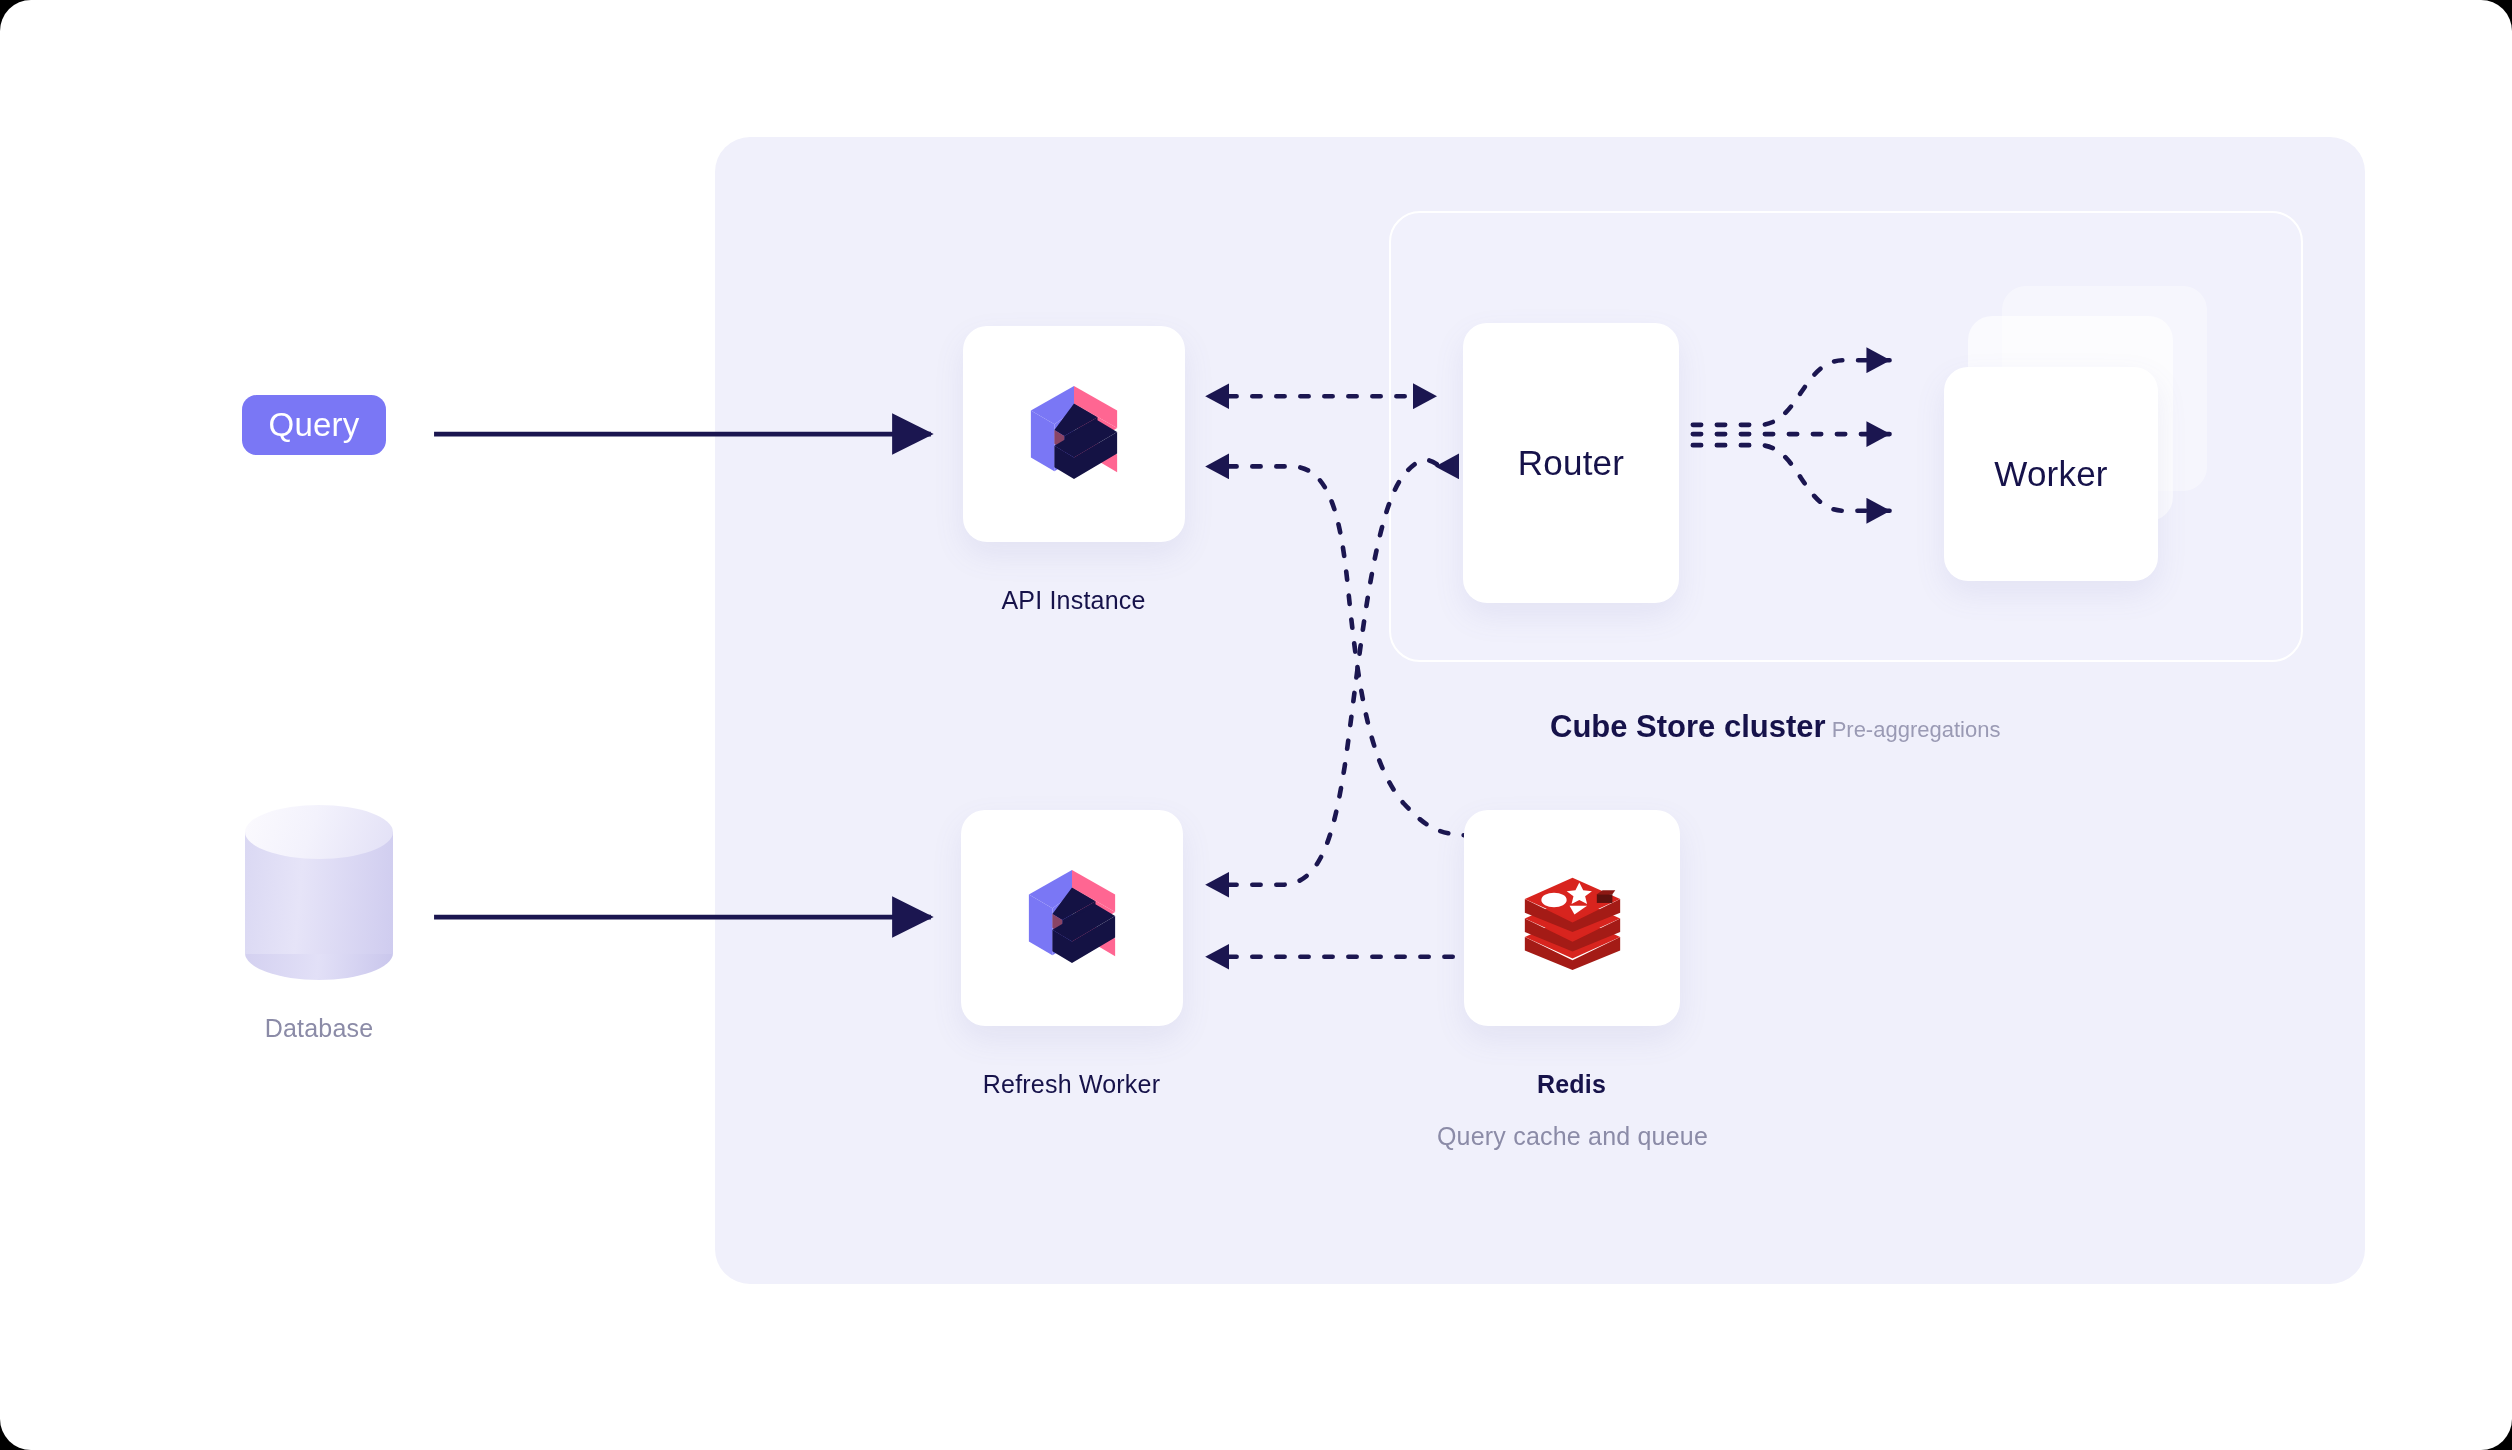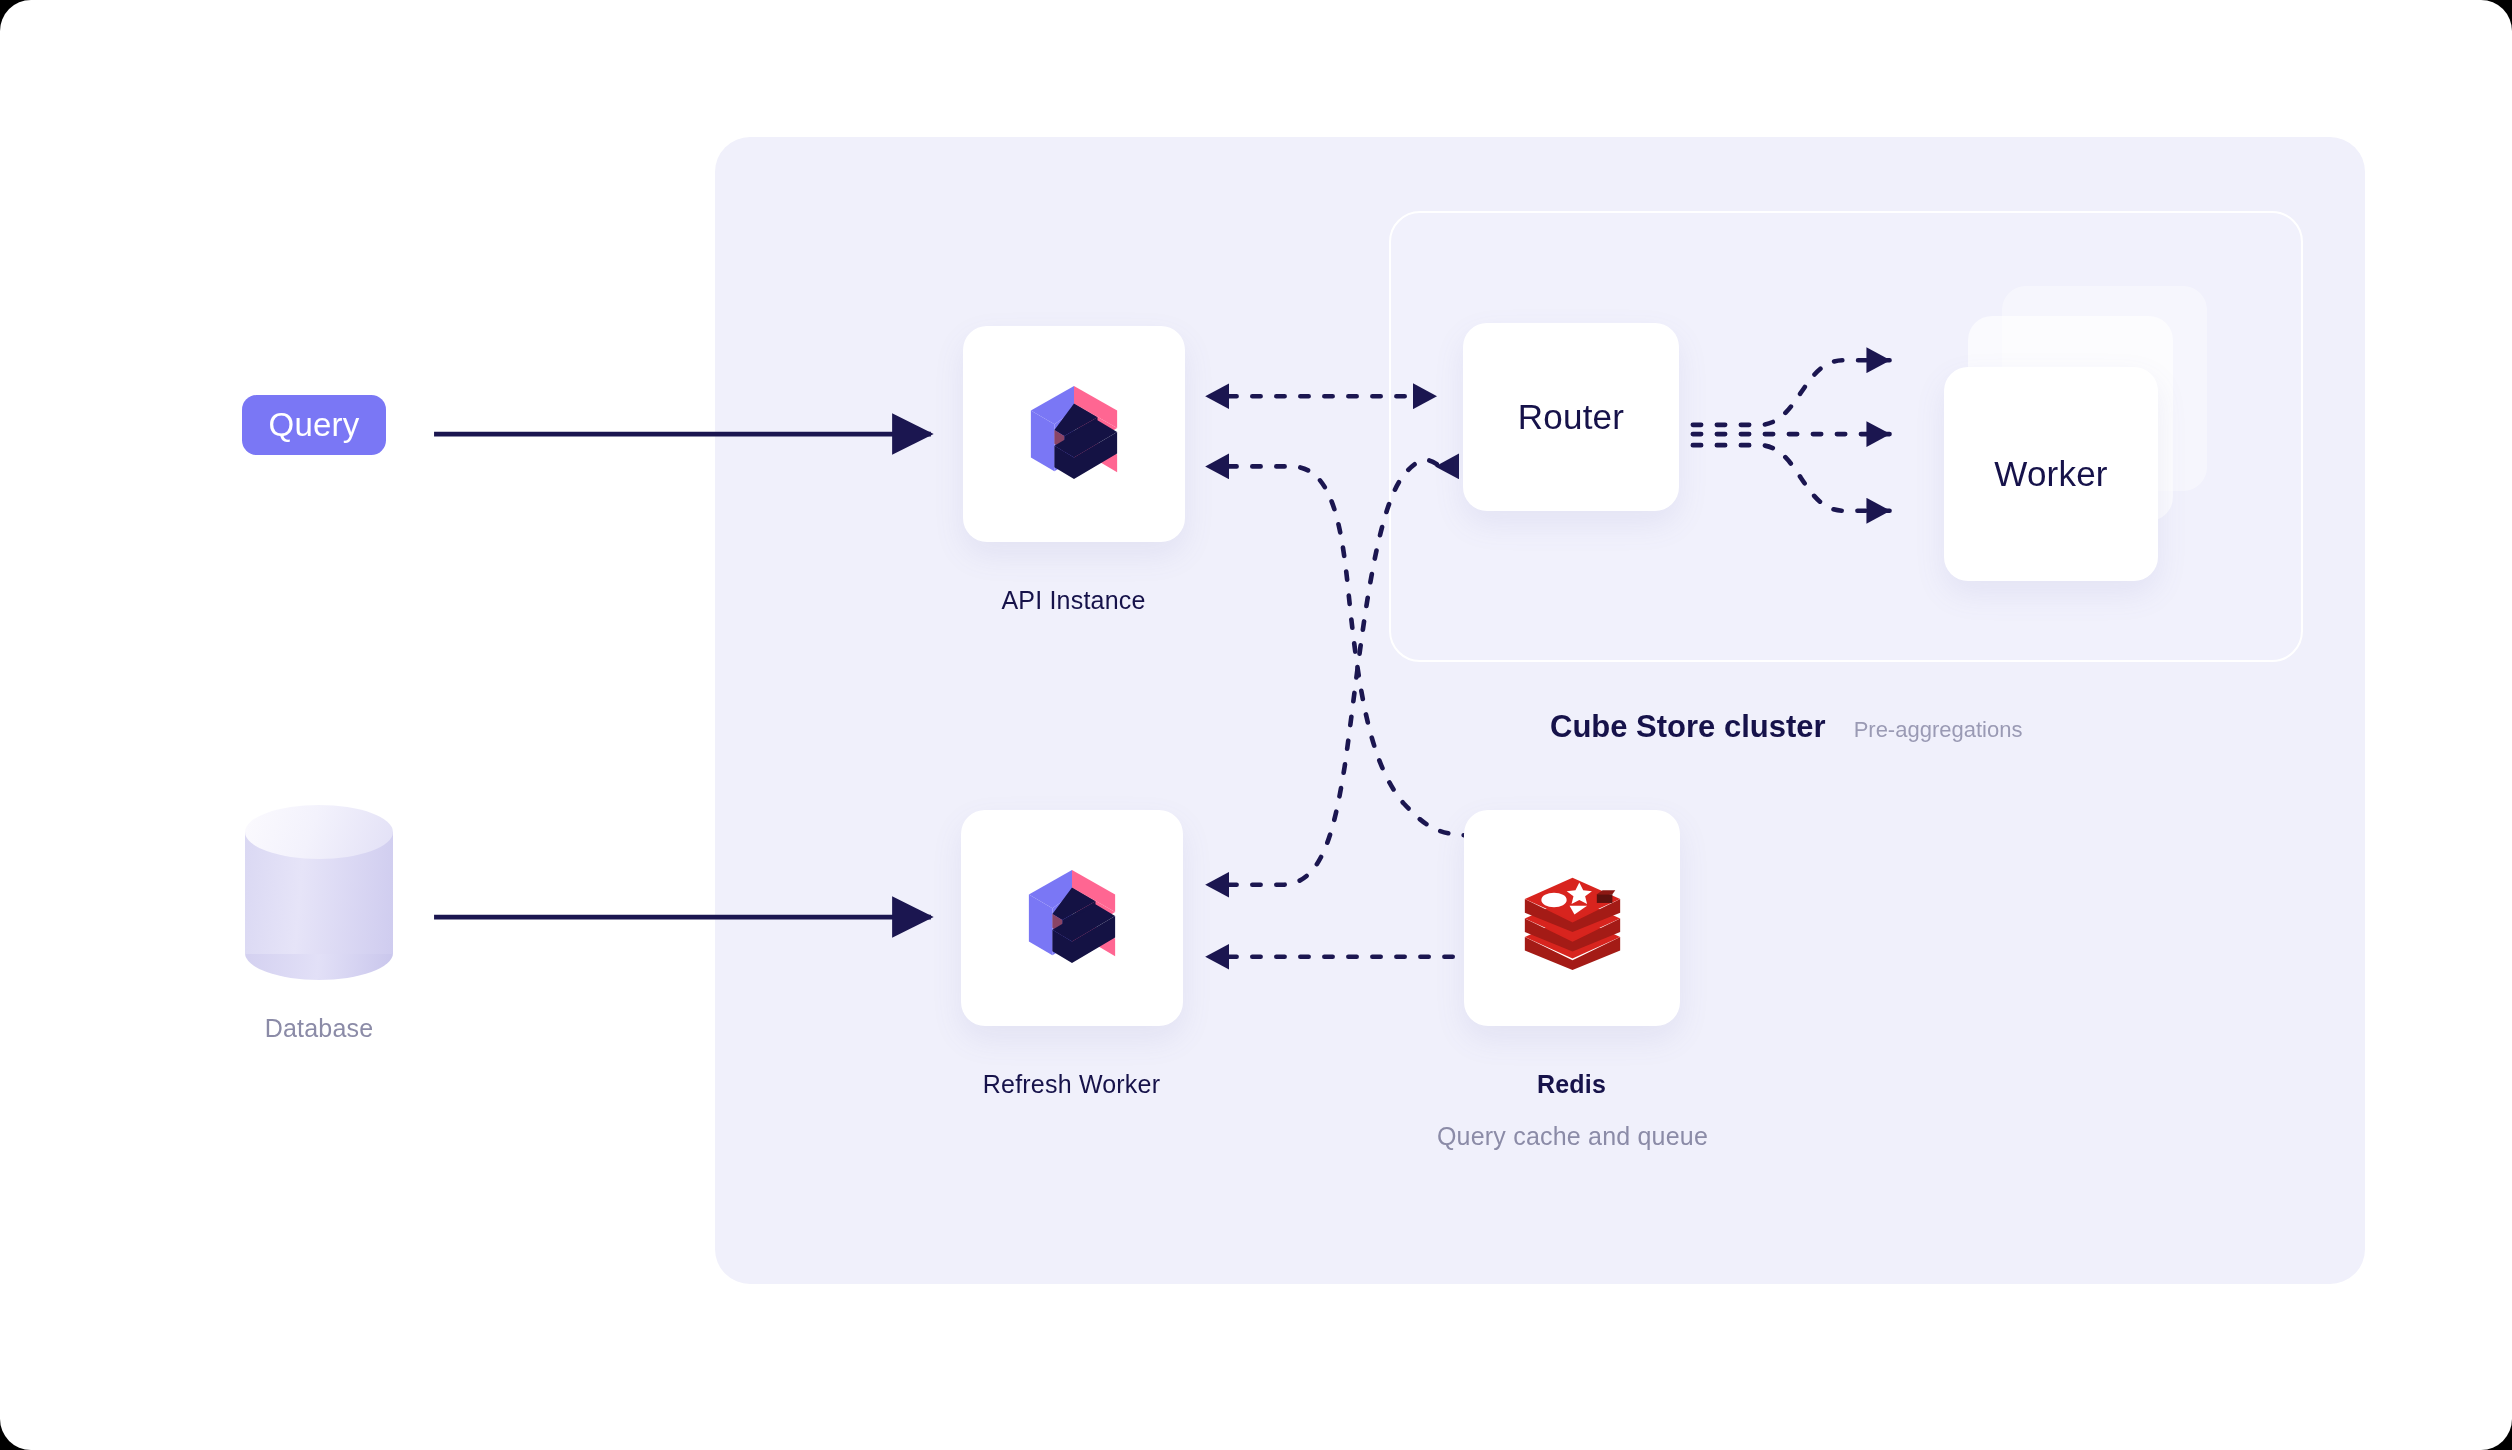--- a/index.html
+++ b/index.html
@@ -59,21 +59,21 @@
     color: #16124A;
     font-size: 25px;
     letter-spacing: 0.2px;
   }
   .caption.bold { font-weight: 700; }
   .caption.muted { color: #8B8BA7; font-weight: 400; text-align: center; }
   .caption-row {
     position: absolute;
     display: flex;
     align-items: baseline;
-    gap: 28px;
+    gap: 6px;
     white-space: nowrap;
   }
   .caption-row .strong { color: #16124A; font-size: 31px; font-weight: 700; }
   .caption-row .weak   { color: #9A9AB4; font-size: 22px; font-weight: 400; }
 
   
   .query-badge {
     position: absolute;
     left: 242px; top: 395px;
     width: 144px; height: 60px;
@@ -248,21 +248,21 @@
       <ellipse cx="36" cy="36" rx="13" ry="7.5" fill="#FFFFFF"></ellipse>
       <path d="M62,18 L66,26 L75,27 L68,32 L70,40 L62,36 L54,40 L56,32 L49,27 L58,26 Z" fill="#FFFFFF"></path>
       <path d="M52,42 L70,42 L57,51 Z" fill="#FFFFFF"></path>
       <path d="M80,30 L96,30 L96,39 L80,39 Z" fill="#5E110E"></path>
       <path d="M80,30 L86,26 L99,26 L96,30 Z" fill="#8C1813"></path>
     </svg>
   </div>
   <div class="caption bold" style="left:1459px; top:1070px; width:225px;">Redis</div>
   <div class="caption muted" style="left:1358px; top:1122px; width:429px;">Query cache and queue</div>
 
-  <div class="card" style="left:1463px; top:323px; width:216px; height:188px;justify-content:center;">
+  <div class="card" style="left:1463px; top:323px; width:216px; height:280px;justify-content:center;">
     <span class="card-label-text">Router</span>
   </div>
 
   <div class="ghost" style="left:2002px; top:286px; width:205px; height:205px; opacity:0.40;"></div>
   <div class="ghost" style="left:1968px; top:316px; width:205px; height:205px; opacity:0.62;"></div>
   <div class="card" style="left:1929px; top:367px; width:214px; height:214px;margin-left:15px;">
     <span class="card-label-text">Worker</span>
   </div>
 
   <div class="caption-row" style="left:1550px; top:709px;">

